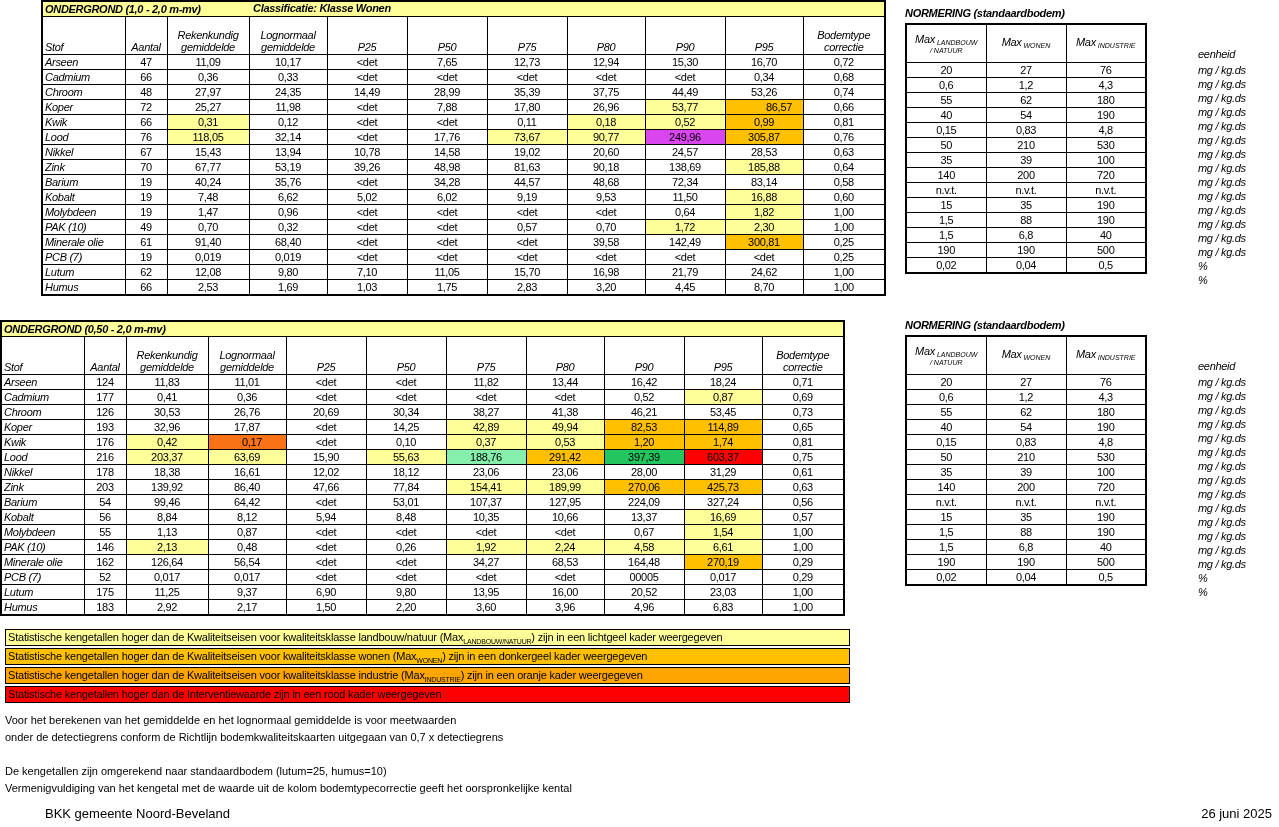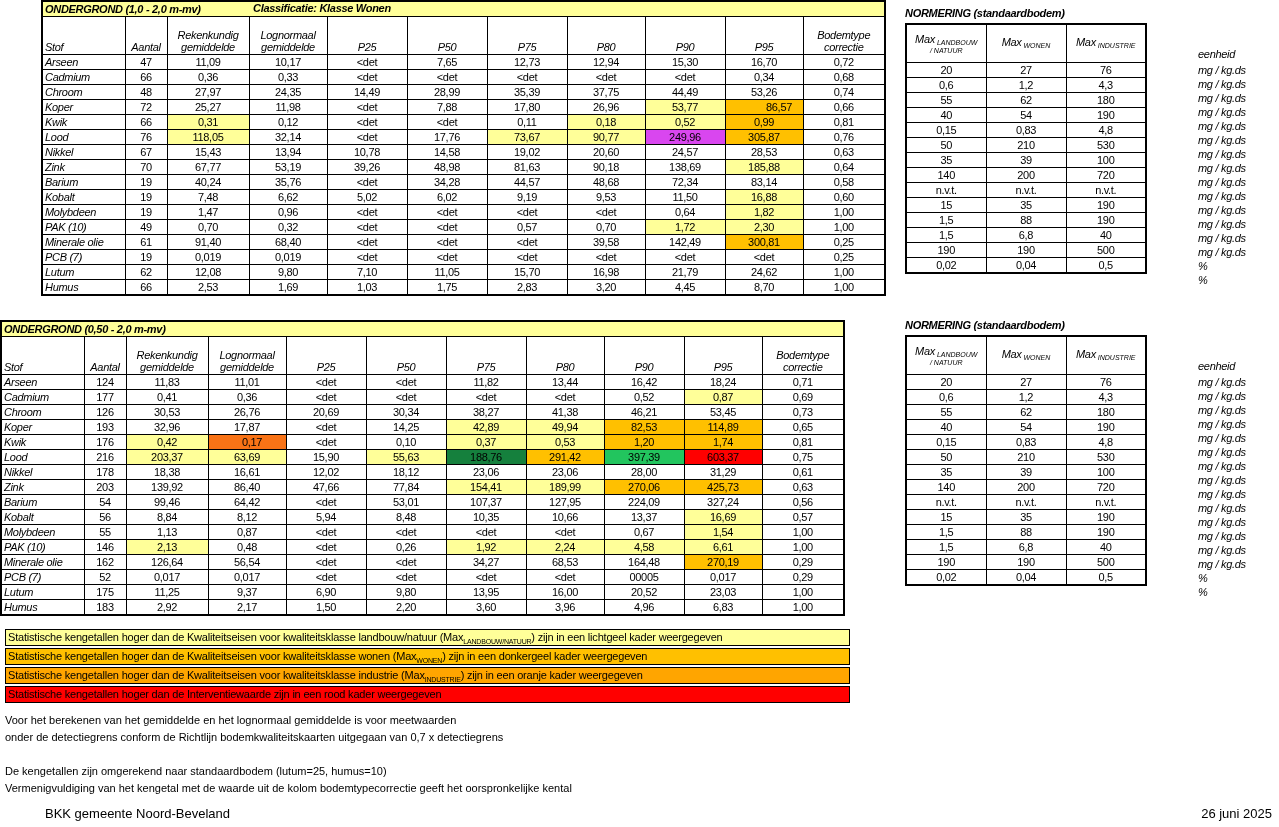--- a/index.html
+++ b/index.html
@@ -375,21 +375,21 @@
         <td class="num" style="background: rgb(255, 192, 0);">1,74</td>
         <td class="num">0,81</td>
       </tr>
       <tr>
         <td class="stof">Lood</td>
         <td class="num">216</td>
         <td class="num" style="background: rgb(255, 255, 153);">203,37</td>
         <td class="num" style="background: rgb(255, 255, 153);">63,69</td>
         <td class="num">15,90</td>
         <td class="num" style="background: rgb(255, 255, 153);">55,63</td>
-        <td class="num" style="background: #15803d;">188,76</td>
+        <td class="num" style="background: #86efac;">188,76</td>
         <td class="num" style="background: rgb(255, 192, 0);">291,42</td>
         <td class="num" style="background: #22c55e;">397,39</td>
         <td class="num" style="background: rgb(255, 0, 0);">603,37</td>
         <td class="num">0,75</td>
       </tr>
       <tr>
         <td class="stof">Nikkel</td>
         <td class="num">178</td>
         <td class="num">18,38</td>
         <td class="num">16,61</td>

